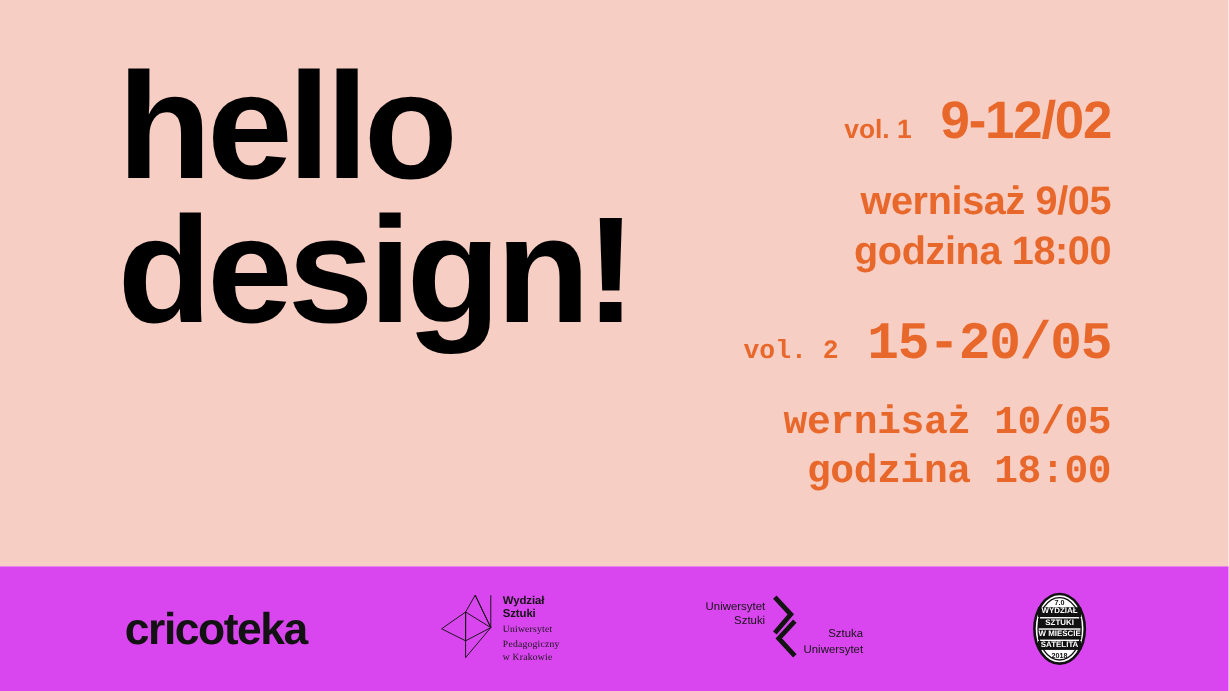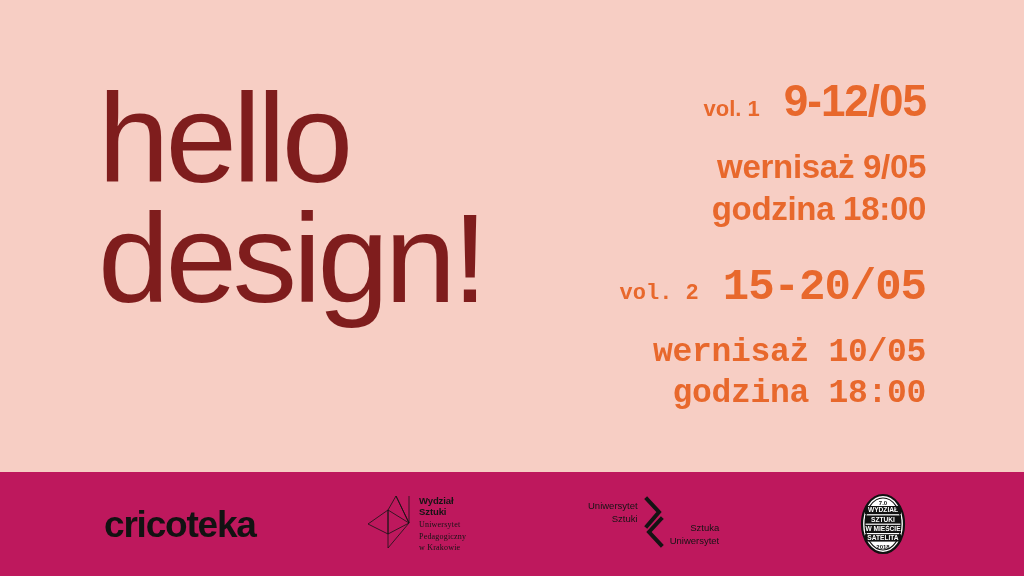--- a/index.html
+++ b/index.html
@@ -27,24 +27,24 @@
     top: 0;
     width: 1024px;
     height: 472px;
     background: #f7cec4;
   }
 
   
   #headline {
     position: absolute;
     left: 98px;
-    top: 79px;
-    color: #7f1d1d;
-    font-family: "Liberation Sans", sans-serif;
-    font-weight: normal;
+    top: 45px;
+    color: #000000;
+    font-family: "Liberation Sans", sans-serif;
+    font-weight: bold;
     font-size: 126px;
     line-height: 0.95;
     letter-spacing: -4px;
     white-space: nowrap;
   }
   #headline .hl-line {
     display: block;
     transform: scaleX(1.02);
     transform-origin: left center;
   }
@@ -86,21 +86,21 @@
   .sub-first { margin-top: 22px; }
   .sub-second { margin-top: 4px; }
 
   
   #footer {
     position: absolute;
     left: 0;
     top: 472px;
     width: 1024px;
     height: 104px;
-    background: #be185d;
+    background: #d946ef;
   }
 
   .logo {
     position: absolute;
     top: 0;
     height: 104px;
     display: flex;
     align-items: center;
   }
 
@@ -181,21 +181,21 @@
   <div id="hero">
 
     <div id="headline">
       <span class="hl-line">hello</span>
       <span class="hl-line">design!</span>
     </div>
 
     <div class="info-block" id="info-vol1">
       <div class="date-row">
         <span class="vol-label">vol. 1</span>
-        <span class="date-main">9-12/05</span>
+        <span class="date-main">9-12/02</span>
       </div>
       <div class="sub-line sub-first">wernisaż 9/05</div>
       <div class="sub-line sub-second">godzina 18:00</div>
     </div>
 
     <div class="info-block" id="info-vol2">
       <div class="date-row">
         <span class="vol-label">vol. 2</span>
         <span class="date-main">15-20/05</span>
       </div>

